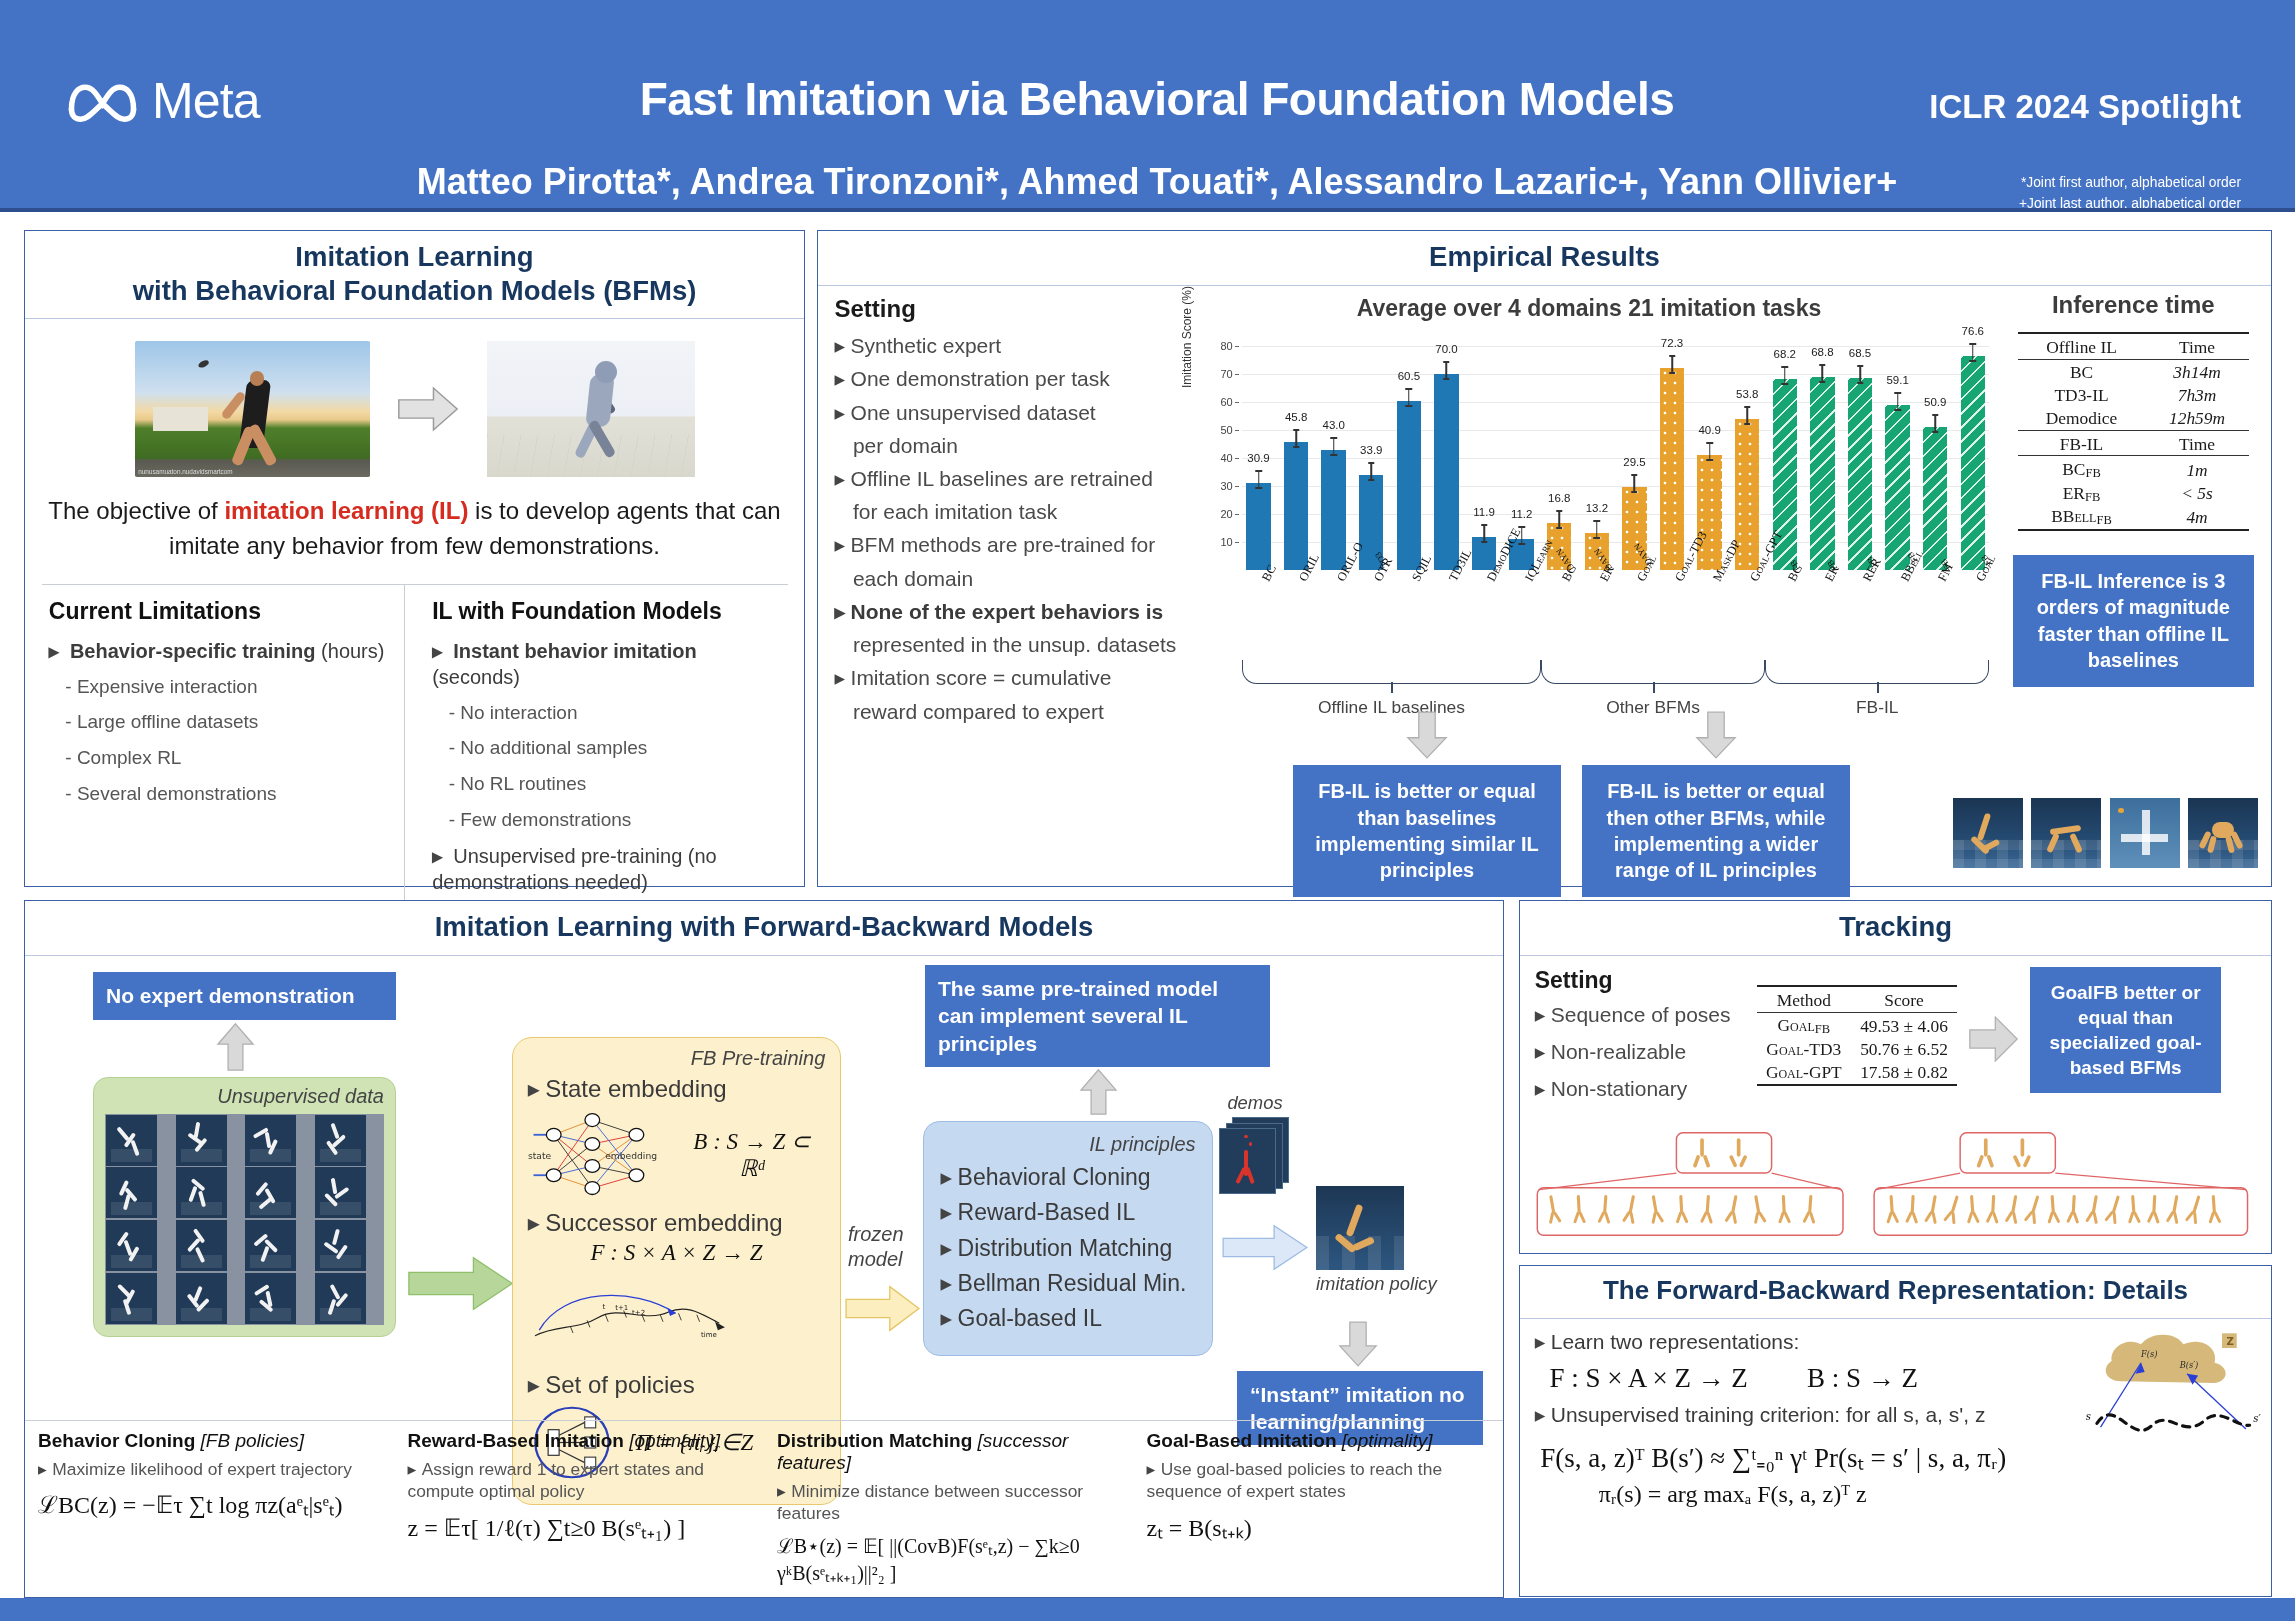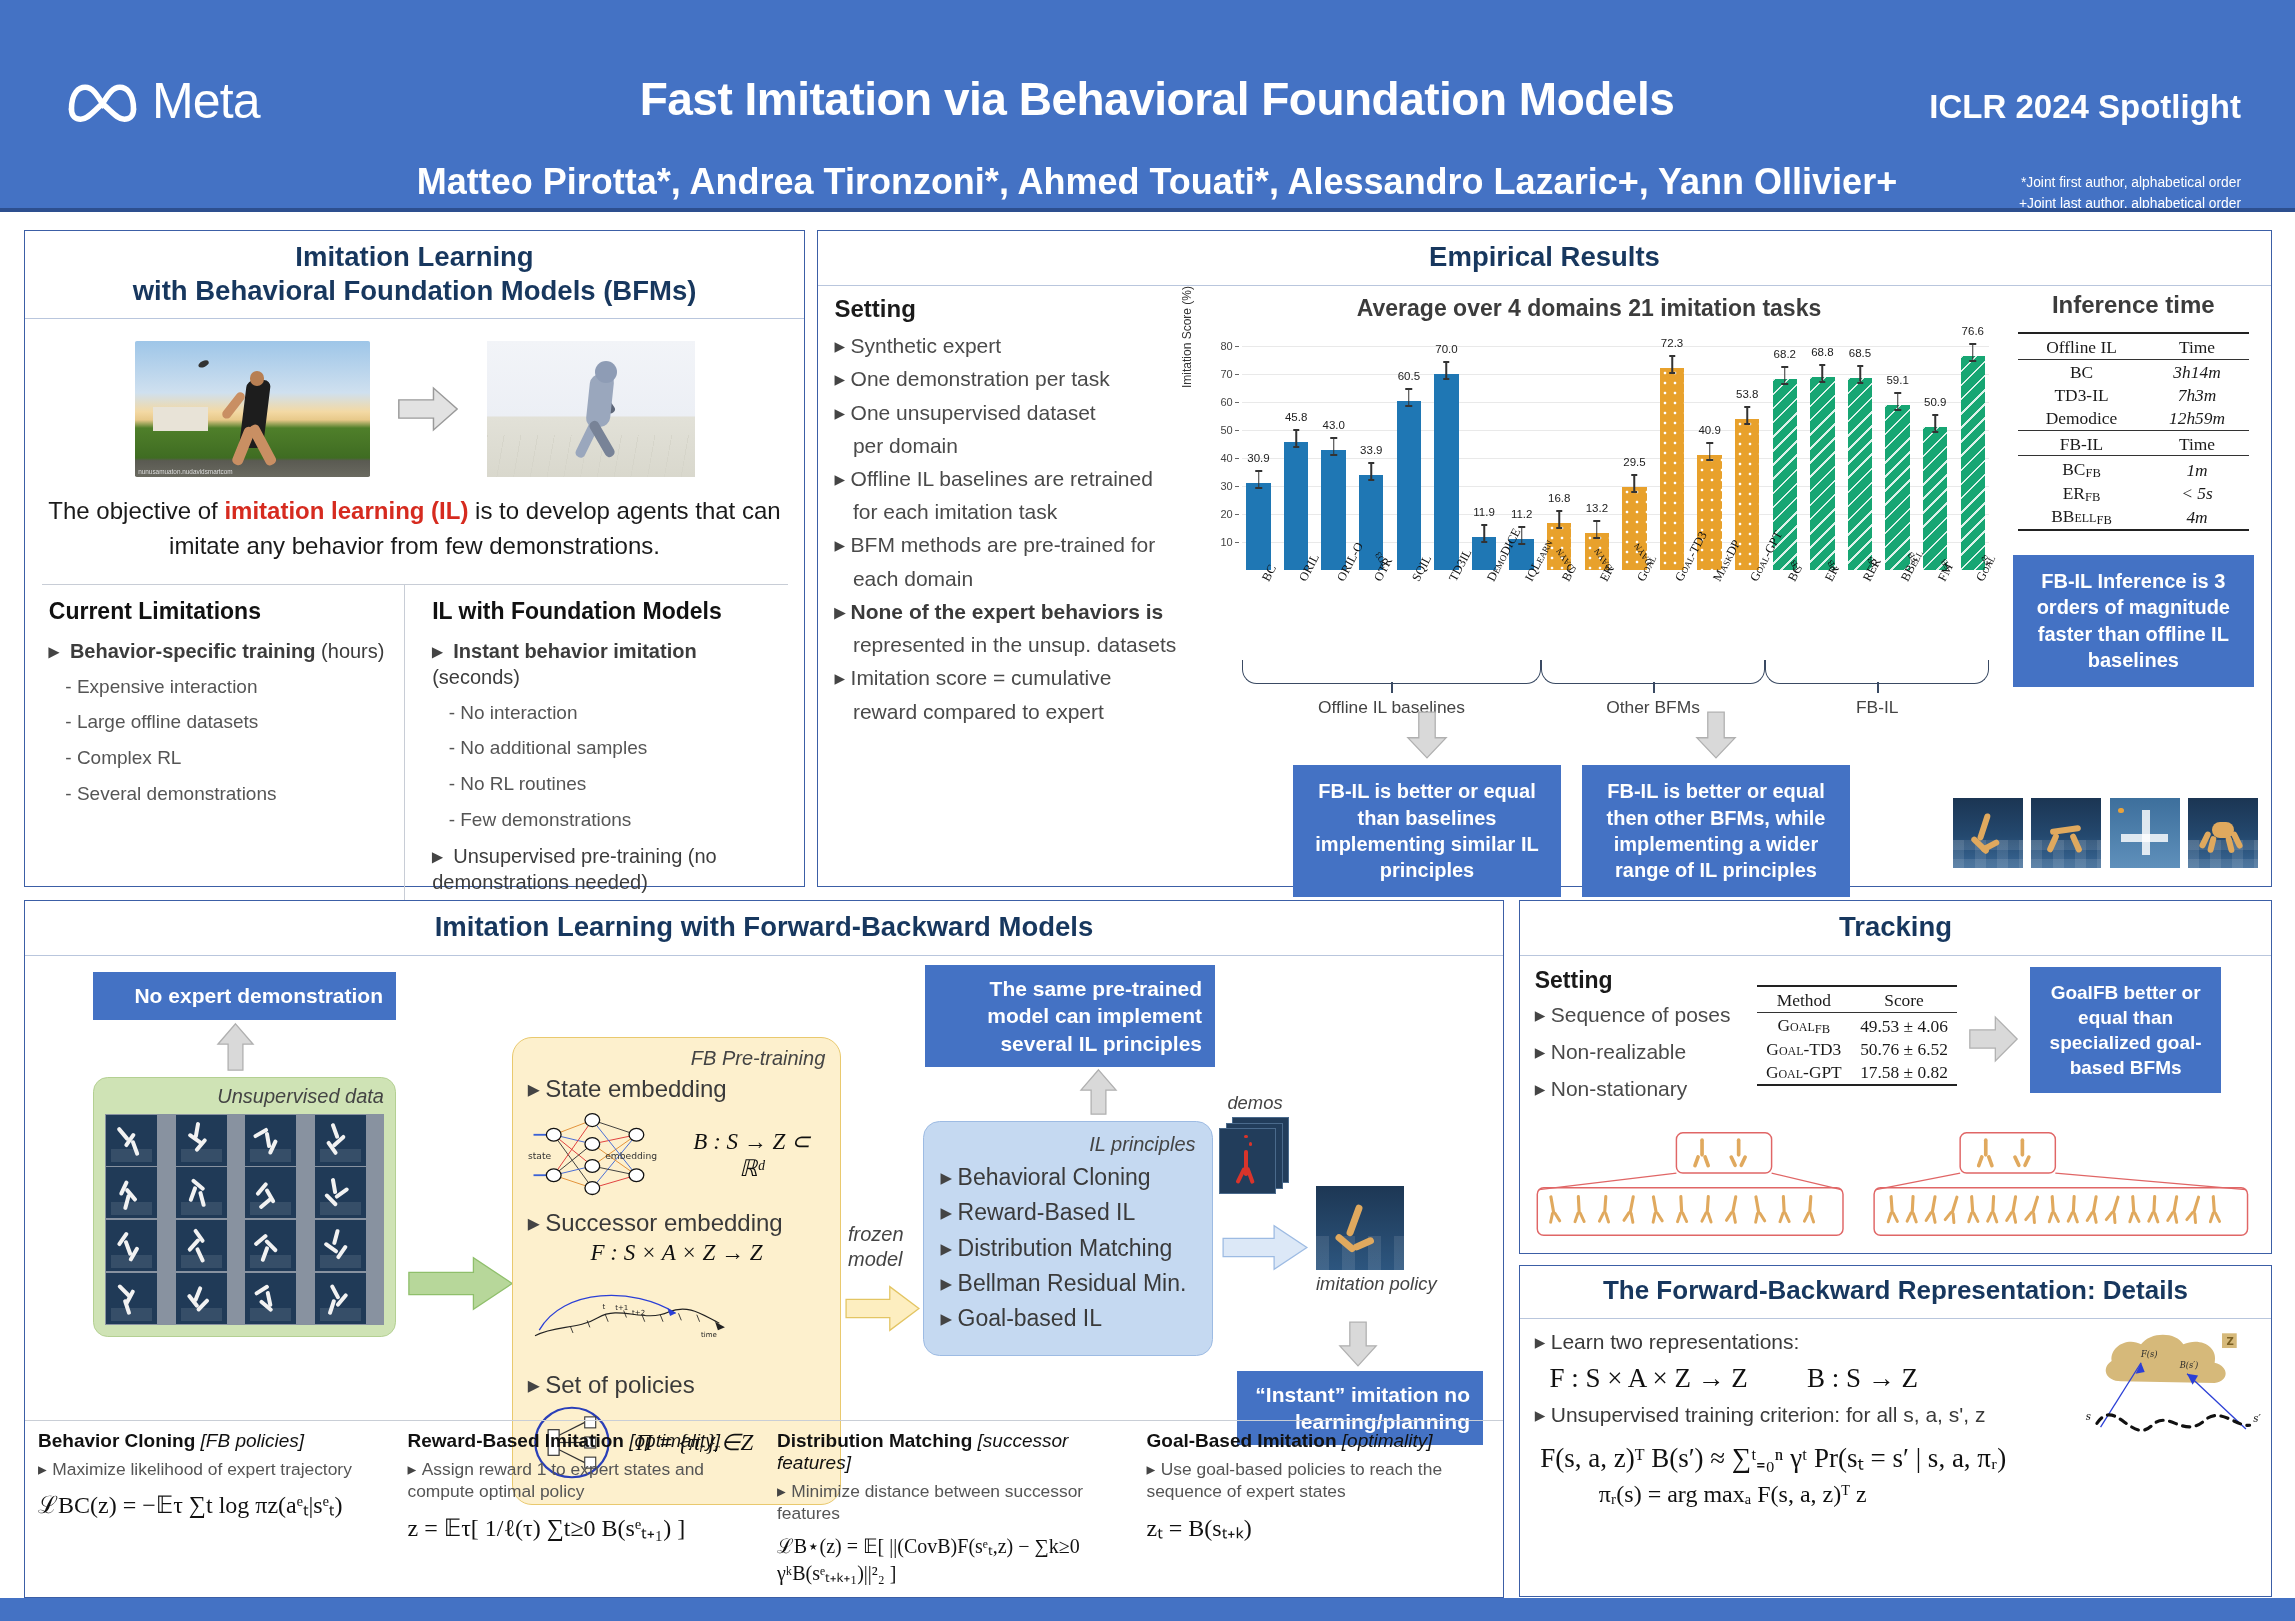--- a/index.html
+++ b/index.html
@@ -161,21 +161,21 @@
       repeating-linear-gradient(0deg, rgba(255,255,255,.10) 0 9.2px, rgba(255,255,255,0) 9.2px 18.4px);}
   .lmb { position:absolute; background:#e0a95e; border-radius:3.7px; }
   .plusv { position:absolute; left:46%; top:18%; width:8.3px; height:64%; background:rgba(255,255,255,.82); }
   .plush { position:absolute; left:16%; top:52%; width:68%; height:8.3px; background:rgba(255,255,255,.82); }
   .dotY { position:absolute; left:12%; top:14%; width:5.5px; height:5.5px; background:#e8a23c; border-radius:50%;}
 
   
   #panel-fb { left:24px; top:900px; width:1480px; height:698px; }
   .fb-body { position:relative; height:634px; }
   .tag-blue {
-    background:#4472c4; color:#fff; font-weight:bold; text-align:right;
+    background:#4472c4; color:#fff; font-weight:bold; text-align:left;
     font-size:21px; line-height:1.3; padding:10px 13px;
   }
   .greenbox {
     position:absolute; background:#cfe3b5; border:0.9px solid #b4d092; border-radius:14.7px;
     padding:7.3px 11px 11px;
   }
   .boxlabel { text-align:right; font-style:italic; font-size:20px; color:#444; margin-bottom:5.5px; }
   .gridimgs { display:grid; grid-template-columns:repeat(4,1fr); gap:1.8px; background:#8892a0; border:0.9px solid #8892a0; }
   .gcell { width:51px; height:51px; background:#203a57; position:relative; overflow:hidden; }
   .gcell .pad { position:absolute; left:10%; bottom:6%; width:80%; height:26%; background:rgba(255,255,255,.10); }
@@ -872,21 +872,21 @@
       </div>
     </div>
 
     <div style="position:absolute;left:823px;top:266px;font-style:italic;font-size:20px;color:#444;line-height:1.25;">frozen<br>model</div>
     <span style="position:absolute;left:819px;top:327px;">
       <svg width="77" height="51" viewBox="0 0 84 56">
         <polygon points="2,18 50,18 50,4 82,28 50,52 50,38 2,38" fill="#fdeec0" stroke="#e3c563" stroke-width="1.4"></polygon>
       </svg>
     </span>
 
-    <div class="tag-blue" style="position:absolute; left:900px; top:9.2px; width:290px;">The same pre-trained model can implement several IL principles</div>
+    <div class="tag-blue" style="position:absolute; left:900px; top:9.2px; width:345px;">The same pre-trained model can implement several IL principles</div>
     <span style="position:absolute;left:1054px;top:112px;">
       <svg width="39" height="48" viewBox="0 0 42 52">
         <polygon points="21,2 40,24 29,24 29,50 13,50 13,24 2,24" fill="#d9d9d9" stroke="#b0b0b0" stroke-width="1.4"></polygon>
       </svg>
     </span>
 
     <div class="bluebox" style="left:898px; top:165px; width:290px;">
       <div class="boxlabel">IL principles</div>
       <div class="il-prin-item tri">Behavioral Cloning</div>
       <div class="il-prin-item tri">Reward-Based IL</div>

